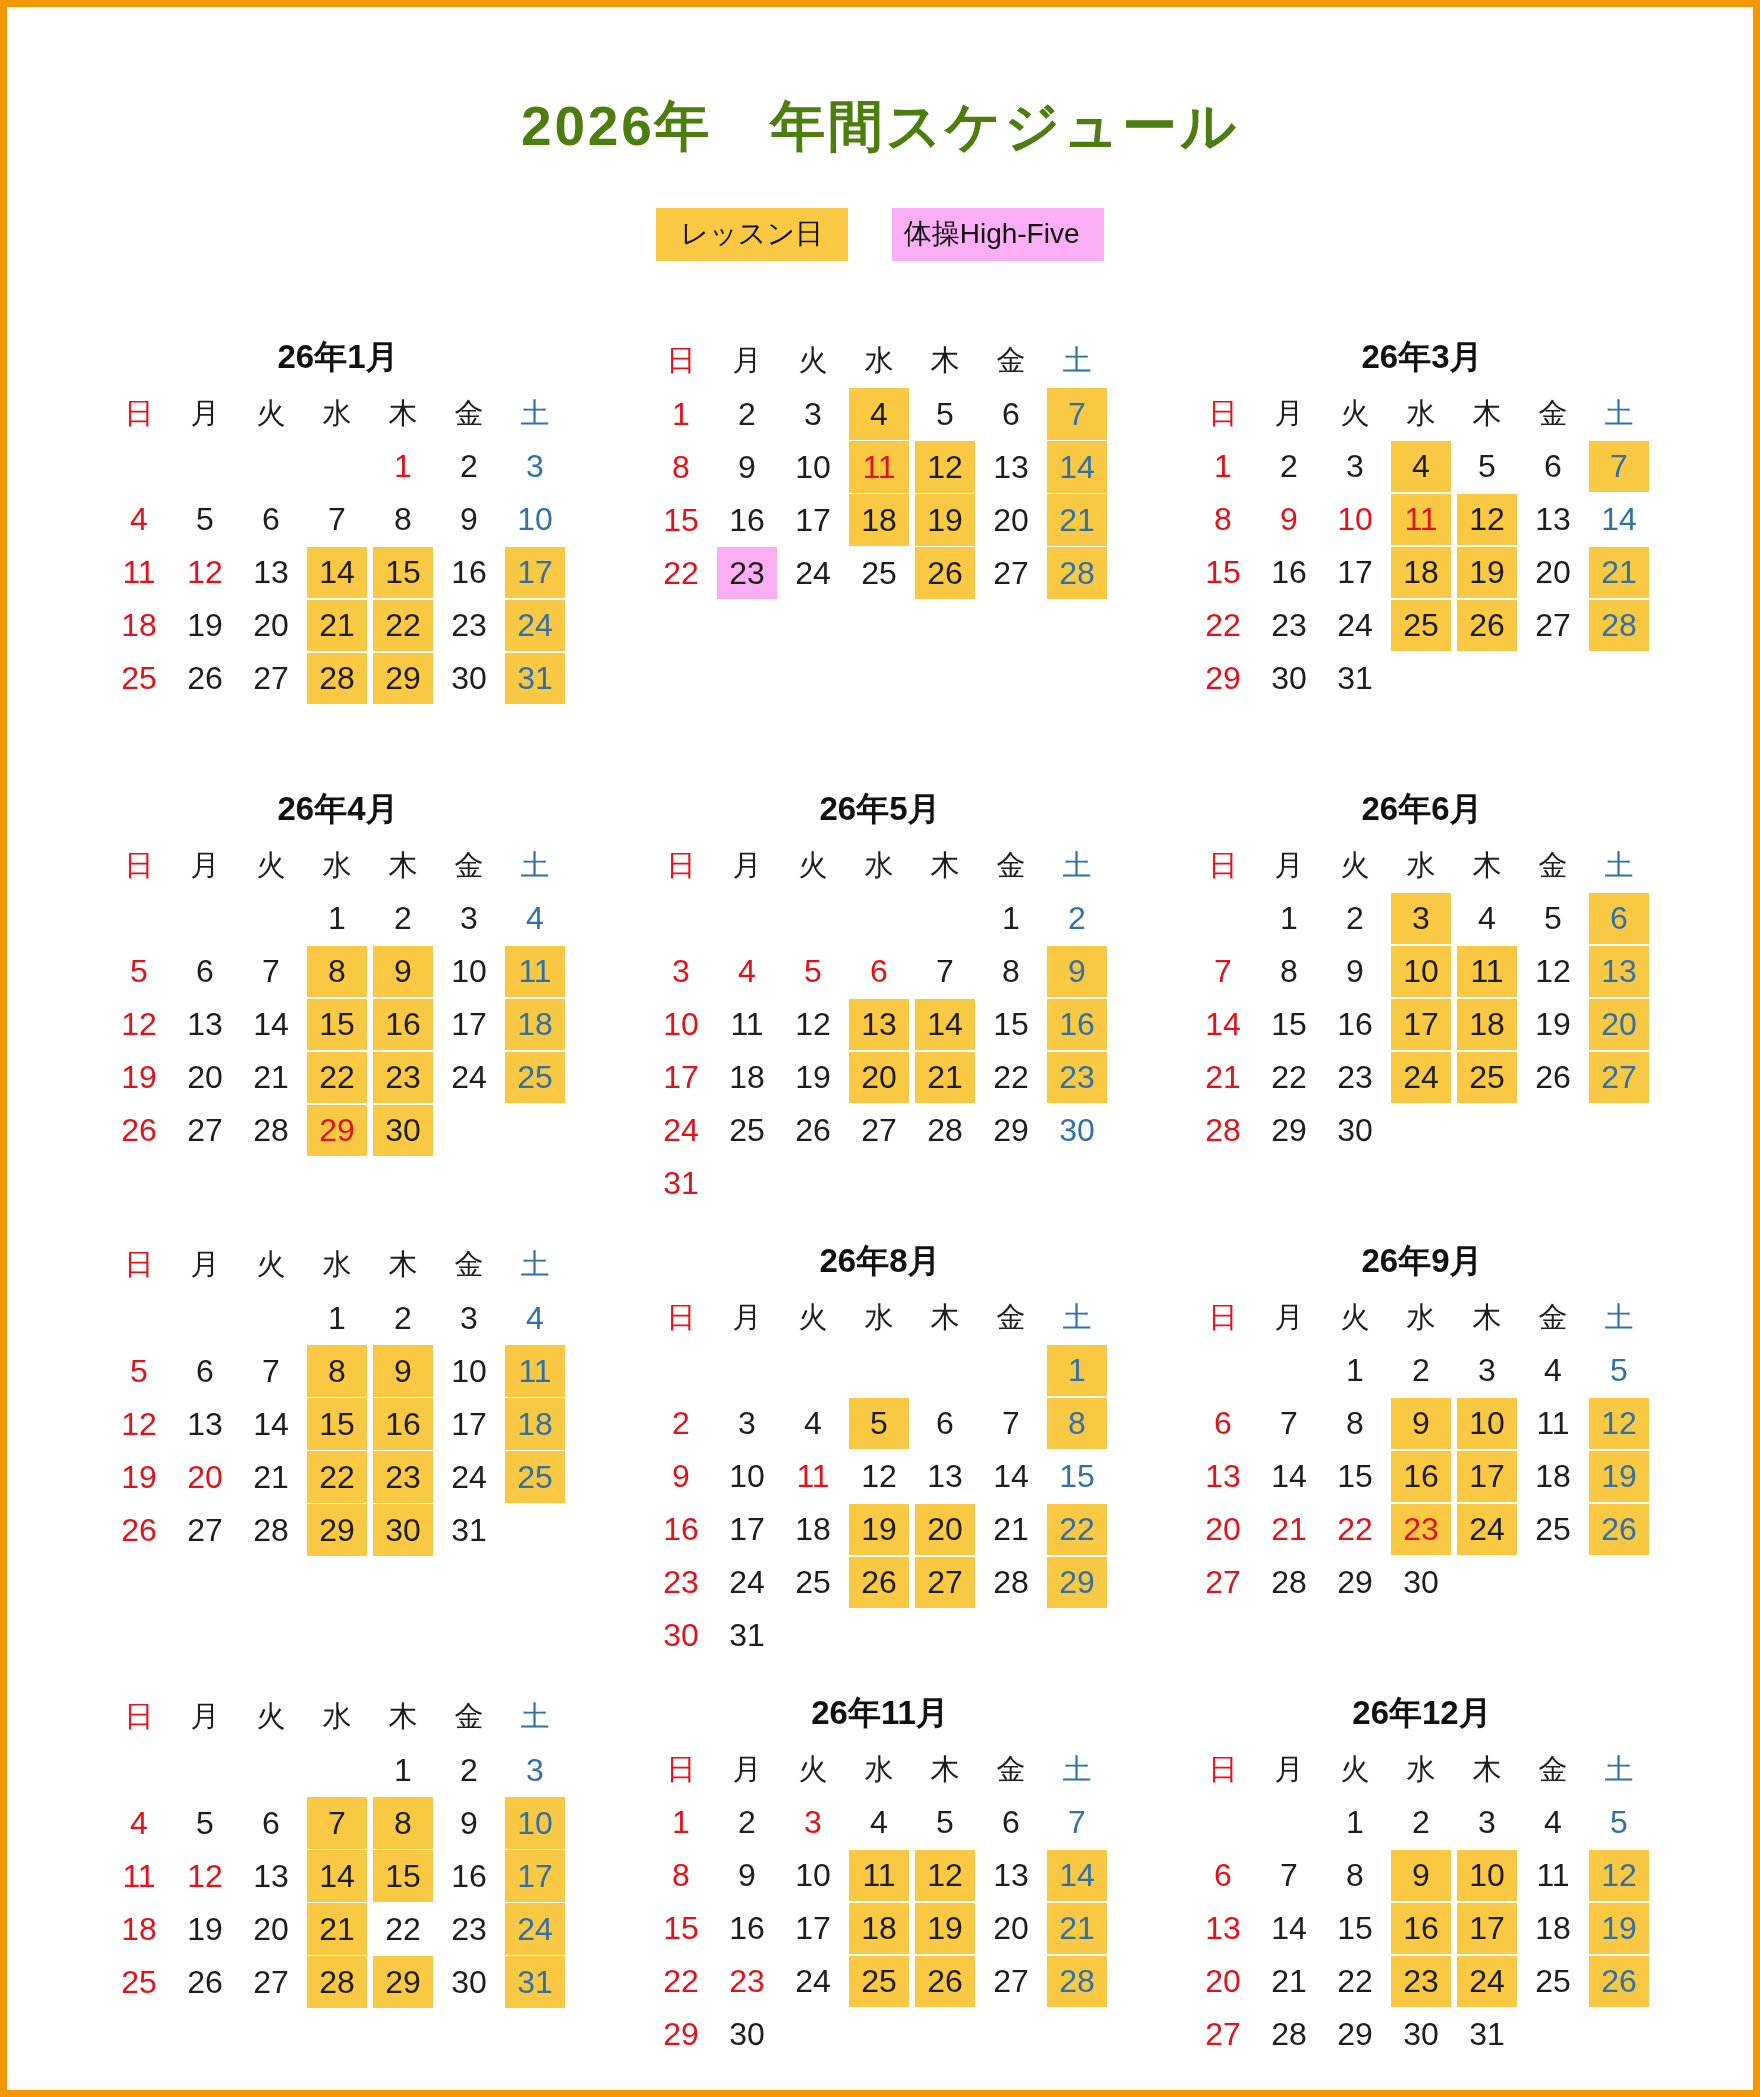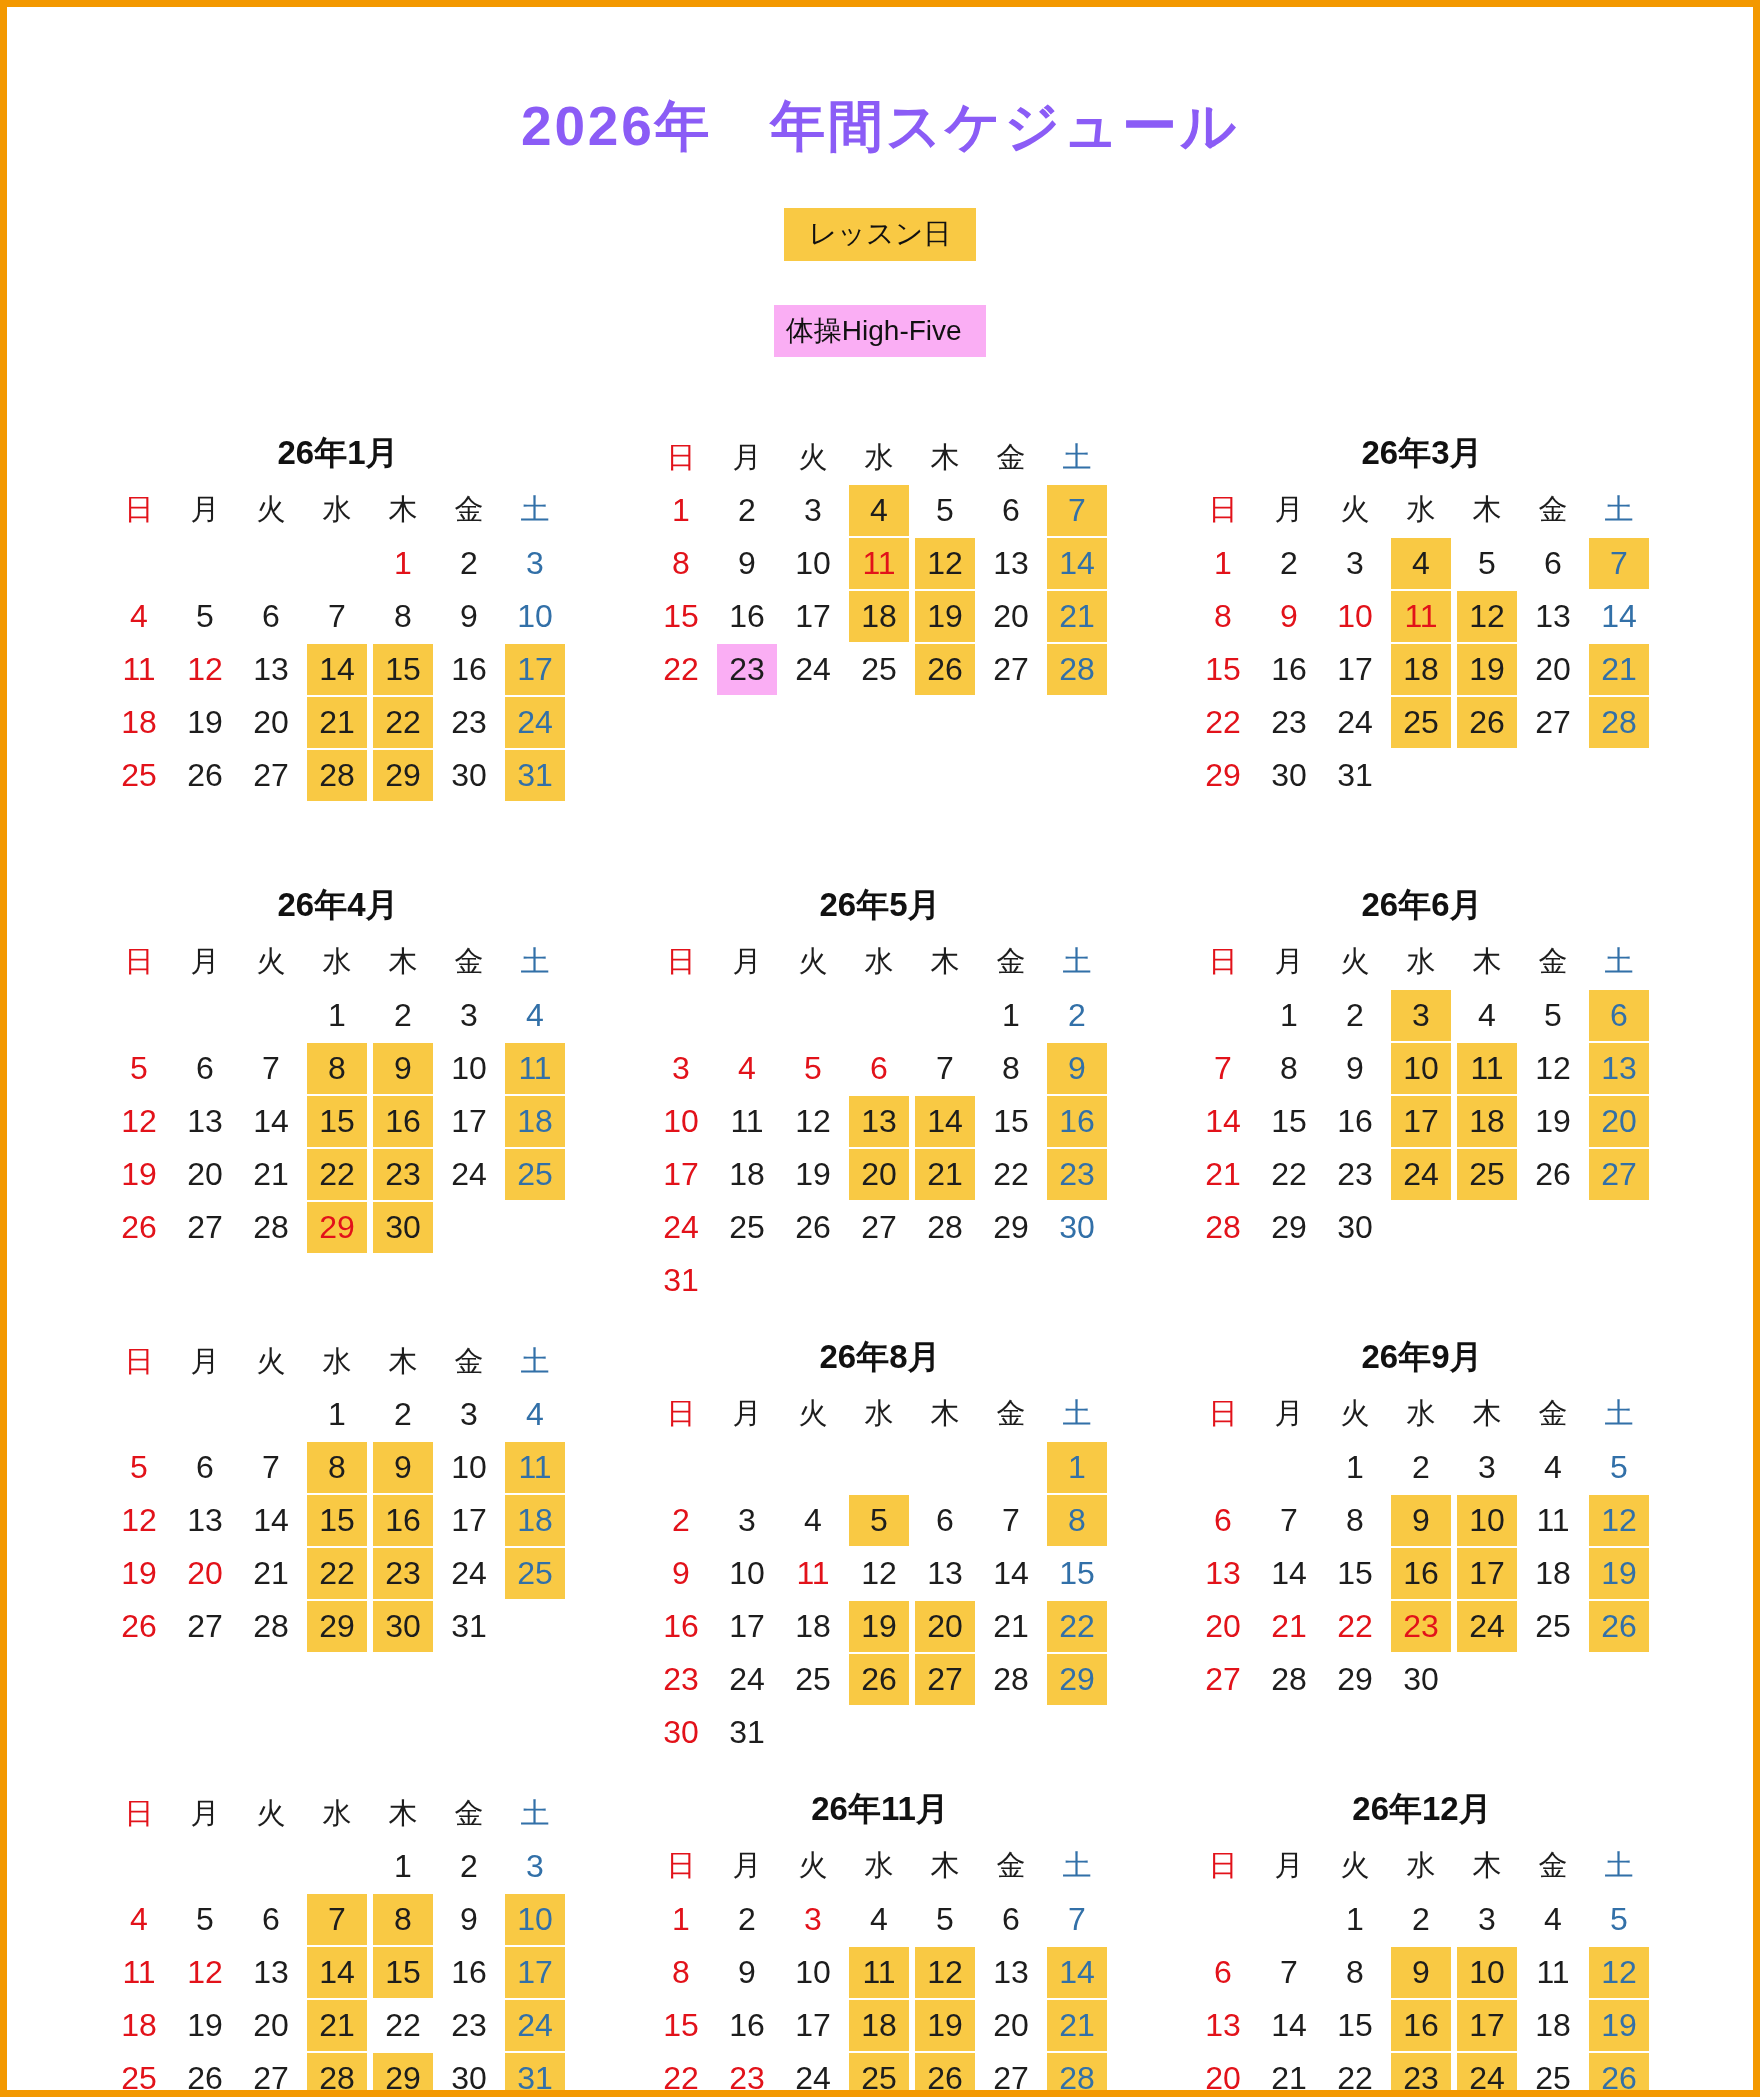--- a/index.html
+++ b/index.html
@@ -11,30 +11,29 @@
     border: 7.6px solid var(--frame, #f39800);
     font-family: "Liberation Sans", sans-serif;
     color: #1a1a1a;
     overflow: hidden;
   }
   .page-title {
     text-align: center;
     font-size: 55px;
     font-weight: bold;
     letter-spacing: 2.8px;
-    color: #8b5cf6;
+    color: #4d7c0f;
     margin: 83px 0 44px 0;
   }
   .legend {
     display: flex;
     justify-content: center;
     align-items: center;
     gap: 44px;
     margin-bottom: 74px;
-    flex-direction: column;
   }
   .legend-item {
     font-size: 28px;
     line-height: 1;
     padding: 12.3px 24.6px;
     color: #111111;
     white-space: nowrap;
   }
   .legend-item.yellow { background: var(--yellow, #f9c944); }
   .legend-item.pink   { background: var(--pink, #faaef4); padding-left: 12px; }

